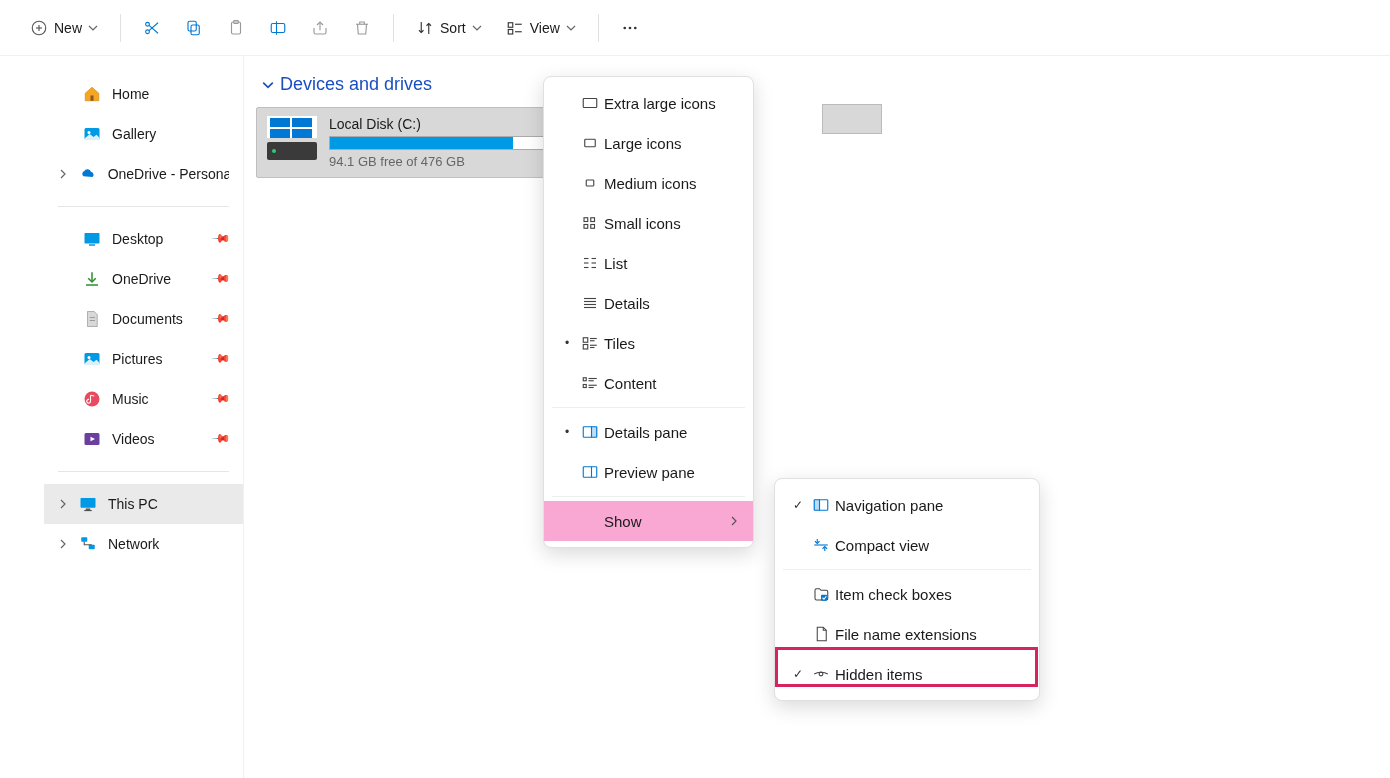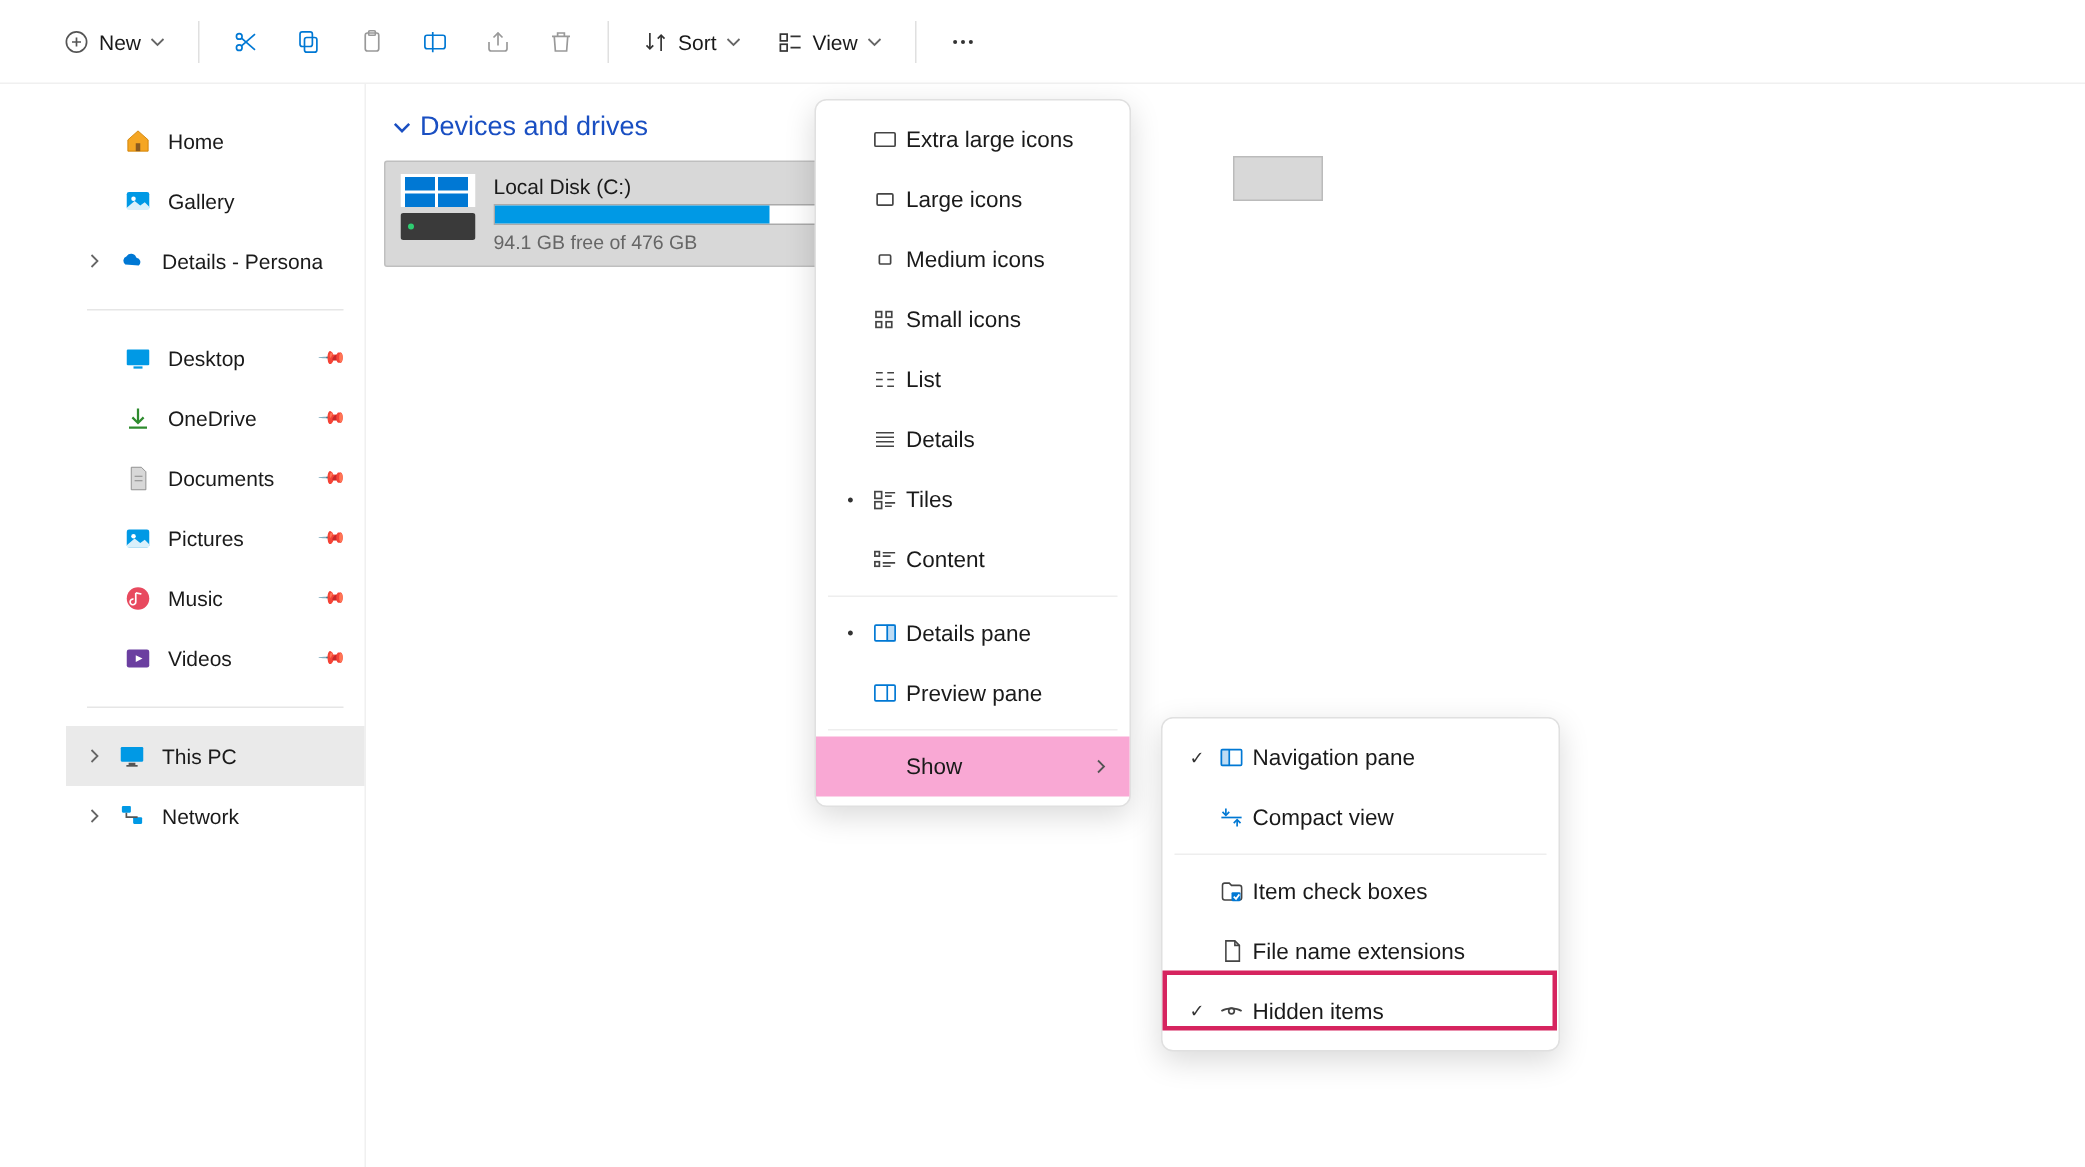--- a/index.html
+++ b/index.html
@@ -1,17 +1,17 @@
 <!DOCTYPE html>
 <html><head>
 <meta charset="utf-8">
 <style>
 * { box-sizing: border-box; margin: 0; padding: 0; font-family: "Segoe UI", Arial, sans-serif; }
 body { background: #fff; width: 1390px; height: 778px; overflow: hidden; position: relative; color: #1a1a1a; }
-.toolbar { height: 56px; display: flex; align-items: center; padding: 0 32px; border-bottom: 1px solid #f0f0f0; gap: 4px; }
+.toolbar { height: 56px; display: flex; align-items: center; padding: 0 20px; border-bottom: 1px solid #f0f0f0; gap: 4px; }
 .tb-btn { height: 36px; display: inline-flex; align-items: center; padding: 0 10px; border-radius: 4px; cursor: pointer; }
 .tb-sep { width: 1px; height: 28px; background: #e0e0e0; margin: 0 8px; }
 .tb-label { font-size: 14px; margin-left: 6px; }
 .chev { margin-left: 6px; }
 .content-area { display: flex; height: calc(100% - 56px); margin-left: 44px; }
 .sidebar { width: 200px; padding-top: 18px; border-right: 1px solid #f0f0f0; }
 .nav-item { height: 40px; display: flex; align-items: center; padding: 0 14px; font-size: 14px; cursor: pointer; position: relative; }
 .nav-item.sub { padding-left: 38px; }
 .nav-item.selected { background: #eaeaea; }
 .nav-ico { width: 20px; height: 20px; margin-right: 10px; display: flex; align-items: center; justify-content: center; }
@@ -22,21 +22,21 @@
 .section-header { display: flex; align-items: center; gap: 6px; color: #1a4fc2; font-size: 18px; margin-bottom: 12px; margin-left: 6px; cursor: pointer; }
 .drive-item { display: flex; align-items: flex-start; gap: 12px; padding: 8px 10px; width: 315px; background: #d8d8d8; border: 1px solid #bfbfbf; border-radius: 2px; }
 .drive-thumb { width: 50px; height: 46px; display:flex; flex-direction:column; }
 .drive-info { flex: 1; font-size: 14px; }
 .drive-name { margin-bottom: 4px; }
 .drive-bar { height: 14px; background: #fff; border: 1px solid #aaa; position: relative; margin-bottom: 4px; }
 .drive-fill { position: absolute; left: 0; top: 0; bottom: 0; background: #0099e5; }
 .drive-sub { color: #666; font-size: 13px; }
 .tiles-fragment { position:absolute; left: 578px; top: 48px; width: 60px; height:30px; background:#d8d8d8; border:1px solid #bbb; }
 .menu { position: absolute; background: #fff; border: 1px solid #e0e0e0; border-radius: 8px; box-shadow: 0 6px 20px rgba(0,0,0,0.15); padding: 6px 0; }
-.menu-view { left: 543px; top: 66px; width: 211px; }
+.menu-view { left: 543px; top: 76px; width: 211px; }
 .menu-show { left: 774px; top: 478px; width: 266px; }
 .menu-item { height: 40px; display: flex; align-items: center; padding: 0 14px; font-size: 15px; cursor: pointer; position: relative; }
 .menu-item.highlighted { background: #f9a8d4; }
 .menu-check { width: 18px; display: flex; justify-content: center; color: #333; font-size: 12px; }
 .menu-ico { width: 28px; display: flex; justify-content: center; }
 .menu-label { flex: 1; }
 .menu-arrow { color: #666; }
 .menu-divider { height: 1px; background: #eee; margin: 4px 8px; }
 .highlight-box { position: absolute; border: 3px solid #d6245f; pointer-events: none; }
 svg { display: block; }
@@ -156,21 +156,21 @@
     </div>
     <div class="nav-item">
       <svg class="nav-chev" width="10" height="10" viewBox="0 0 10 10">
           <path d="M3 1 L7 5 L3 9" fill="none" stroke="#666" stroke-width="1.2"></path>
         </svg>
       <span class="nav-ico" style="margin-left:20px">
           <svg width="18" height="18" viewBox="0 0 24 24">
             <path d="M6 15 a4 4 0 0 1 1-7 a5 5 0 0 1 9 1 a4 4 0 0 1 2 7 Z" fill="#0078d4"></path>
           </svg>
         </span>
-      <span style="white-space:nowrap;overflow:hidden;text-overflow:clip;">Details - Persona</span>
+      <span style="white-space:nowrap;overflow:hidden;text-overflow:clip;">OneDrive - Persona</span>
     </div>
     <div class="nav-divider"></div>
     <div class="nav-item sub">
       <span class="nav-ico">
           <svg width="18" height="18" viewBox="0 0 24 24">
             <rect x="2" y="4" width="20" height="14" rx="1" fill="#0099e5"></rect>
             <rect x="8" y="19" width="8" height="2" fill="#0099e5"></rect>
           </svg>
         </span>
       <span>Desktop</span>

